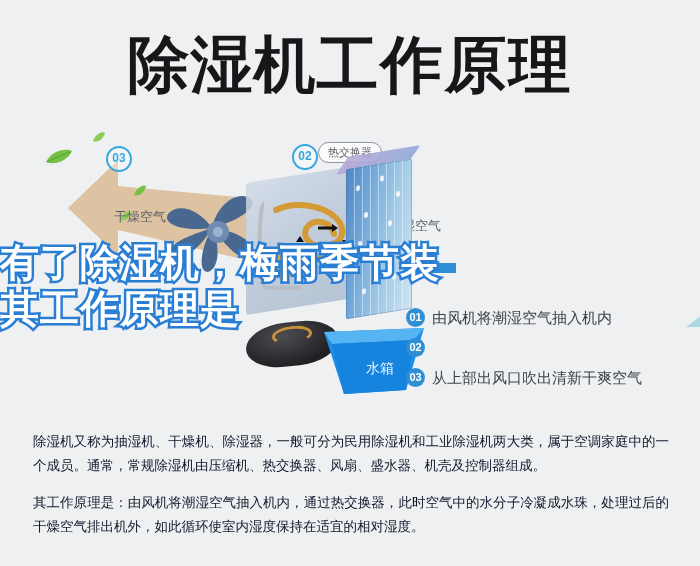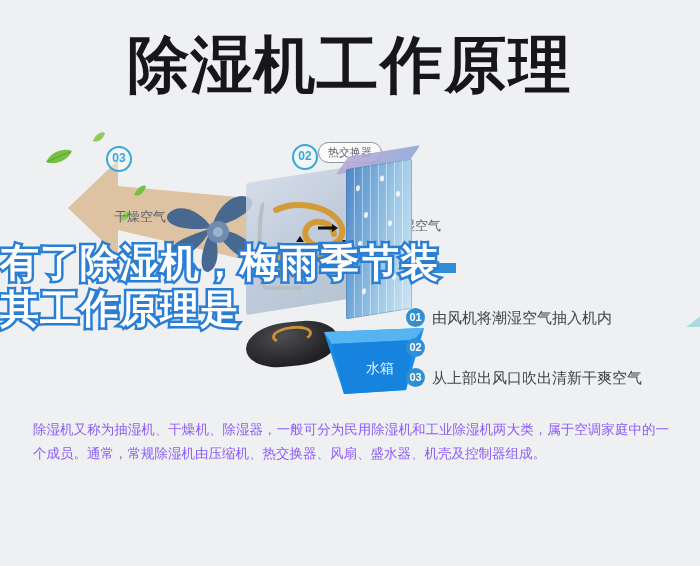--- a/index.html
+++ b/index.html
@@ -139,22 +139,22 @@
     -webkit-text-stroke:5px #2a7fd4;
     paint-order:stroke fill;
     text-shadow:0 0 1px #2a7fd4;
     white-space:nowrap;
   }
   .overlay .l2{display:block;}
 
   
   .copy{position:absolute;left:33px;top:418px;width:636px;}
   .copy p{
-    margin:0 0 13px 0;
-    font-size:13.5px;line-height:24px;color:#8b5cf6;
+    margin:12px 0 13px 0;
+    font-size:13.5px;line-height:24px;color:#0f172a;
     text-align:justify;
   }
 </style>
 </head>
 <body>
 
 <div class="page">
 
   <div class="title">
     <span class="t1">除湿机</span><span class="t2">工作原理</span>
@@ -296,15 +296,16 @@
 
   </div>
 
   <div class="overlay">
     <span>有了除湿机，梅雨季节装</span>
     <span class="l2">其工作原理是</span>
   </div>
 
   <div class="copy">
     <p>除湿机又称为抽湿机、干燥机、除湿器，一般可分为民用除湿机和工业除湿机两大类，属于空调家庭中的一个成员。通常，常规除湿机由压缩机、热交换器、风扇、盛水器、机壳及控制器组成。</p>
+    <p>其工作原理是：由风机将潮湿空气抽入机内，通过热交换器，此时空气中的水分子冷凝成水珠，处理过后的干燥空气排出机外，如此循环使室内湿度保持在适宜的相对湿度。</p>
   </div>
 
 </div>
 
 </body></html>

